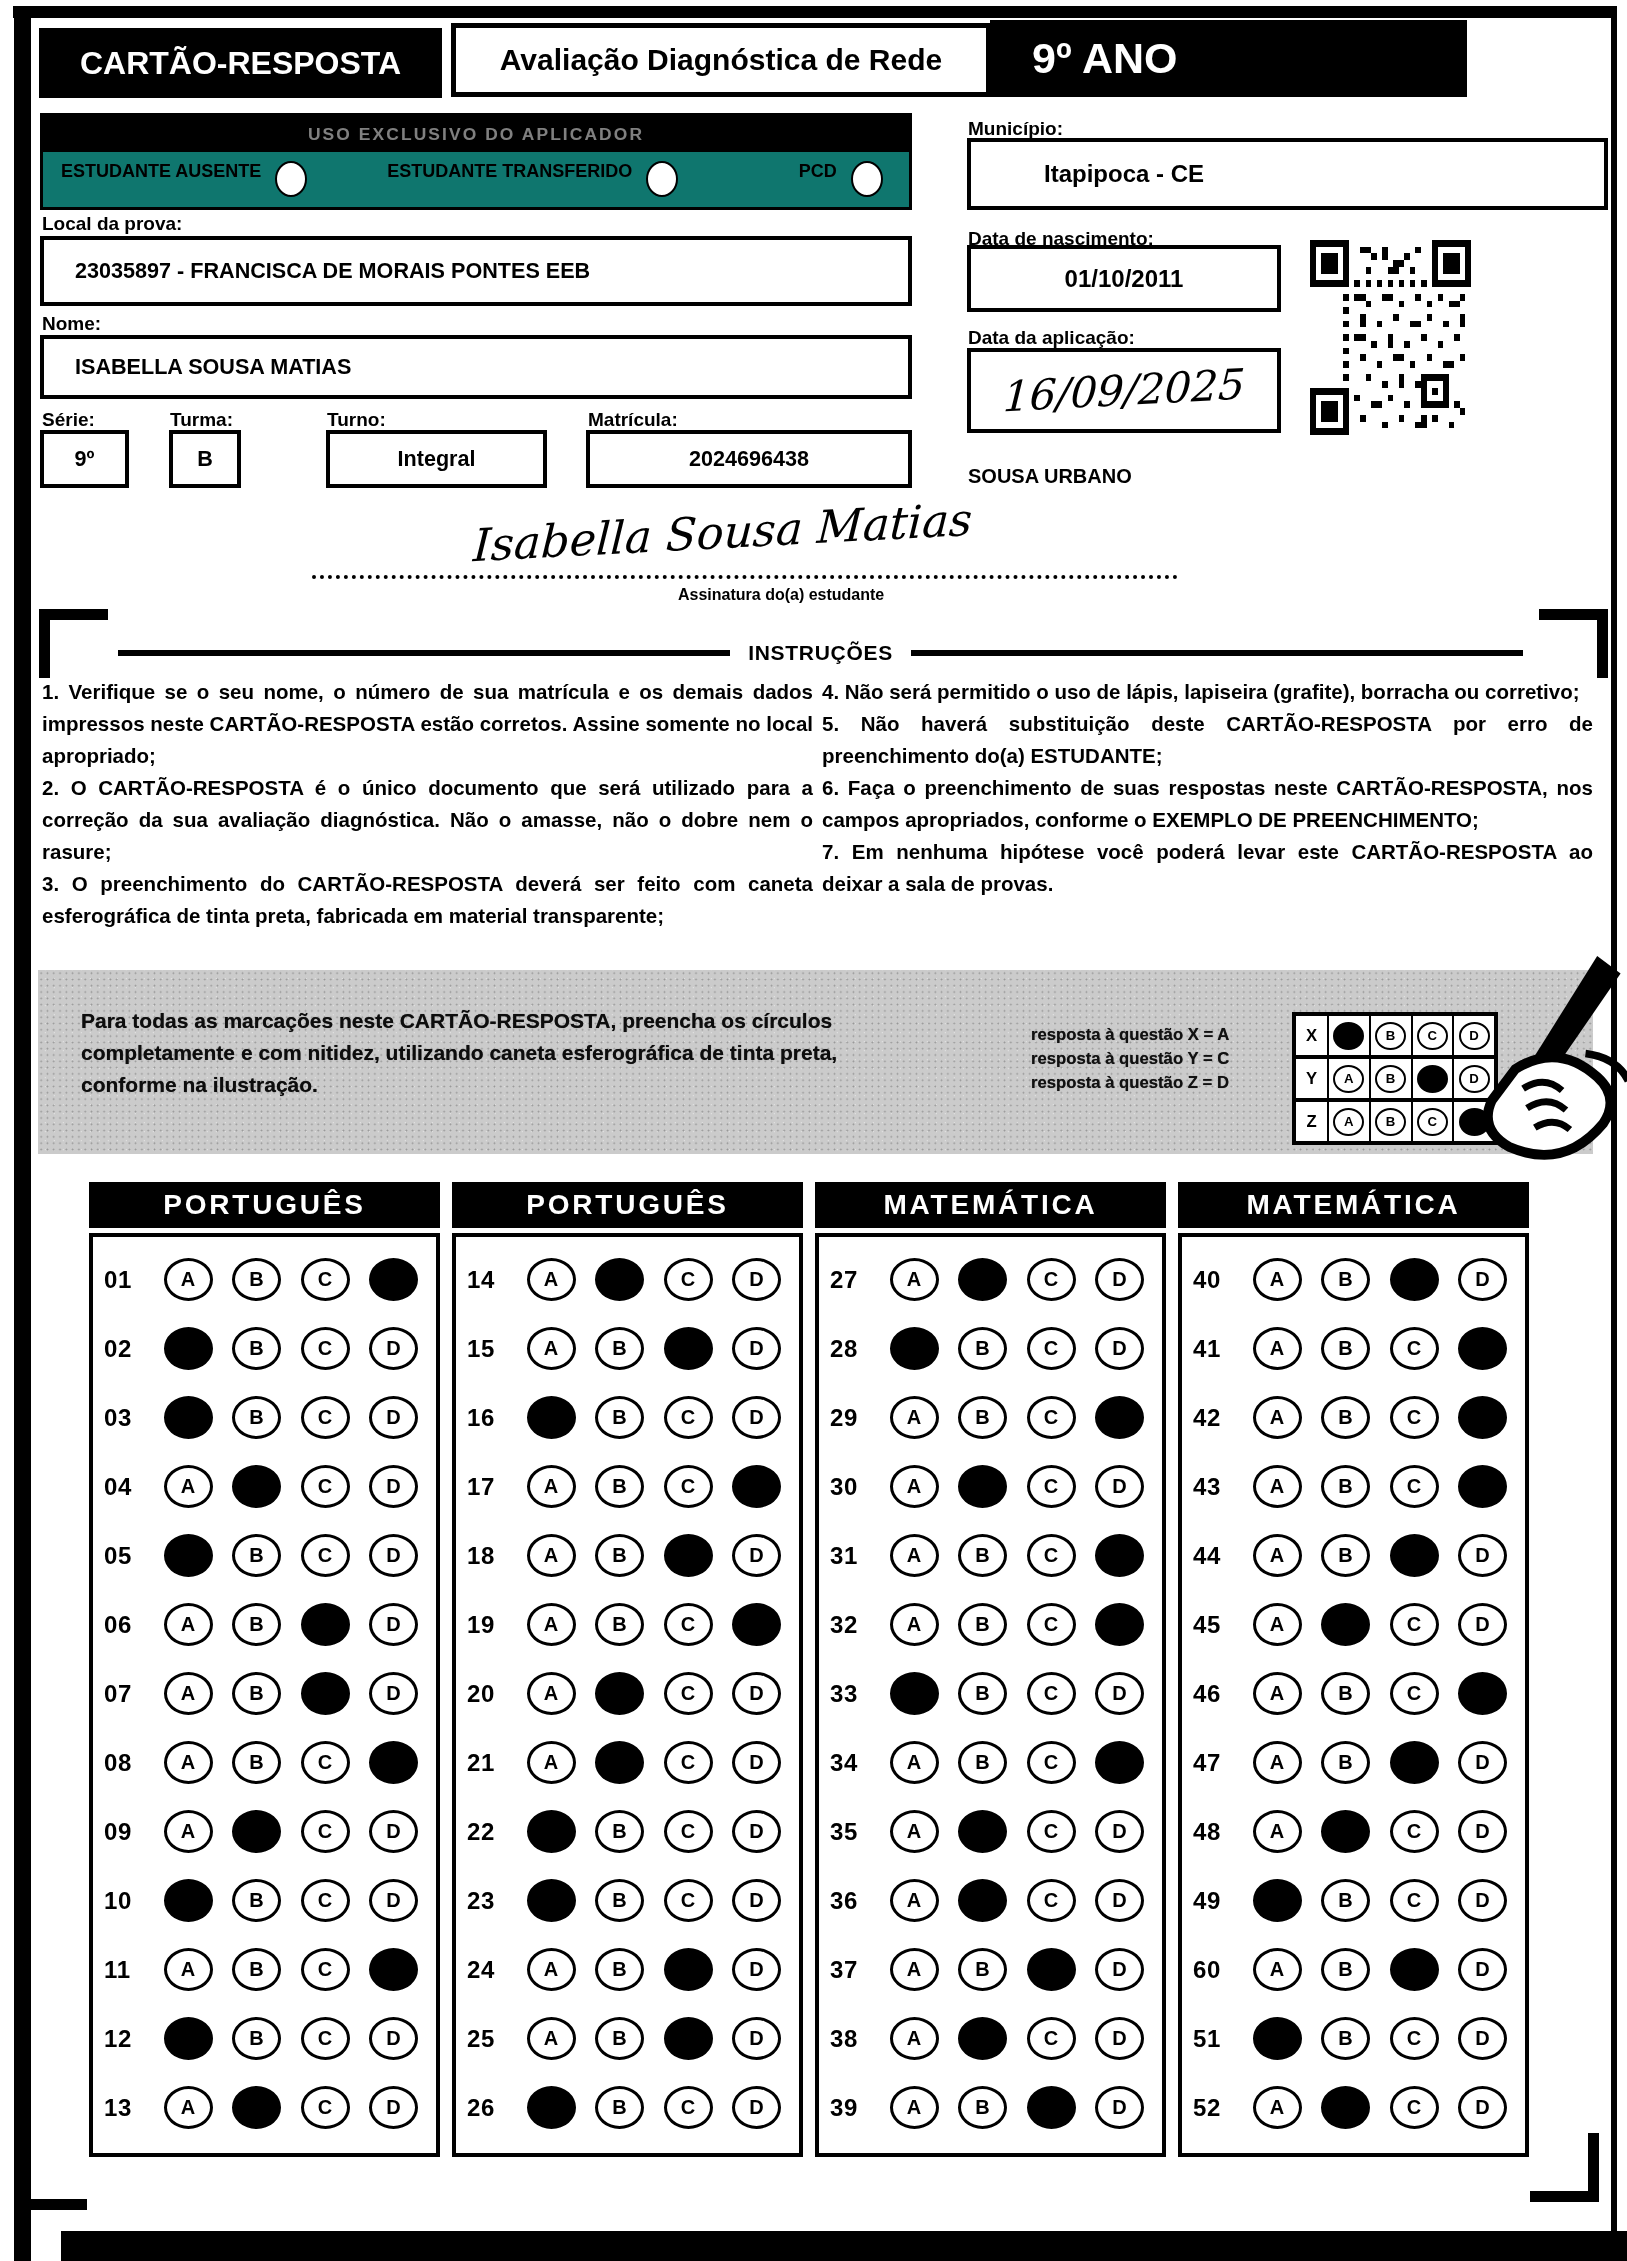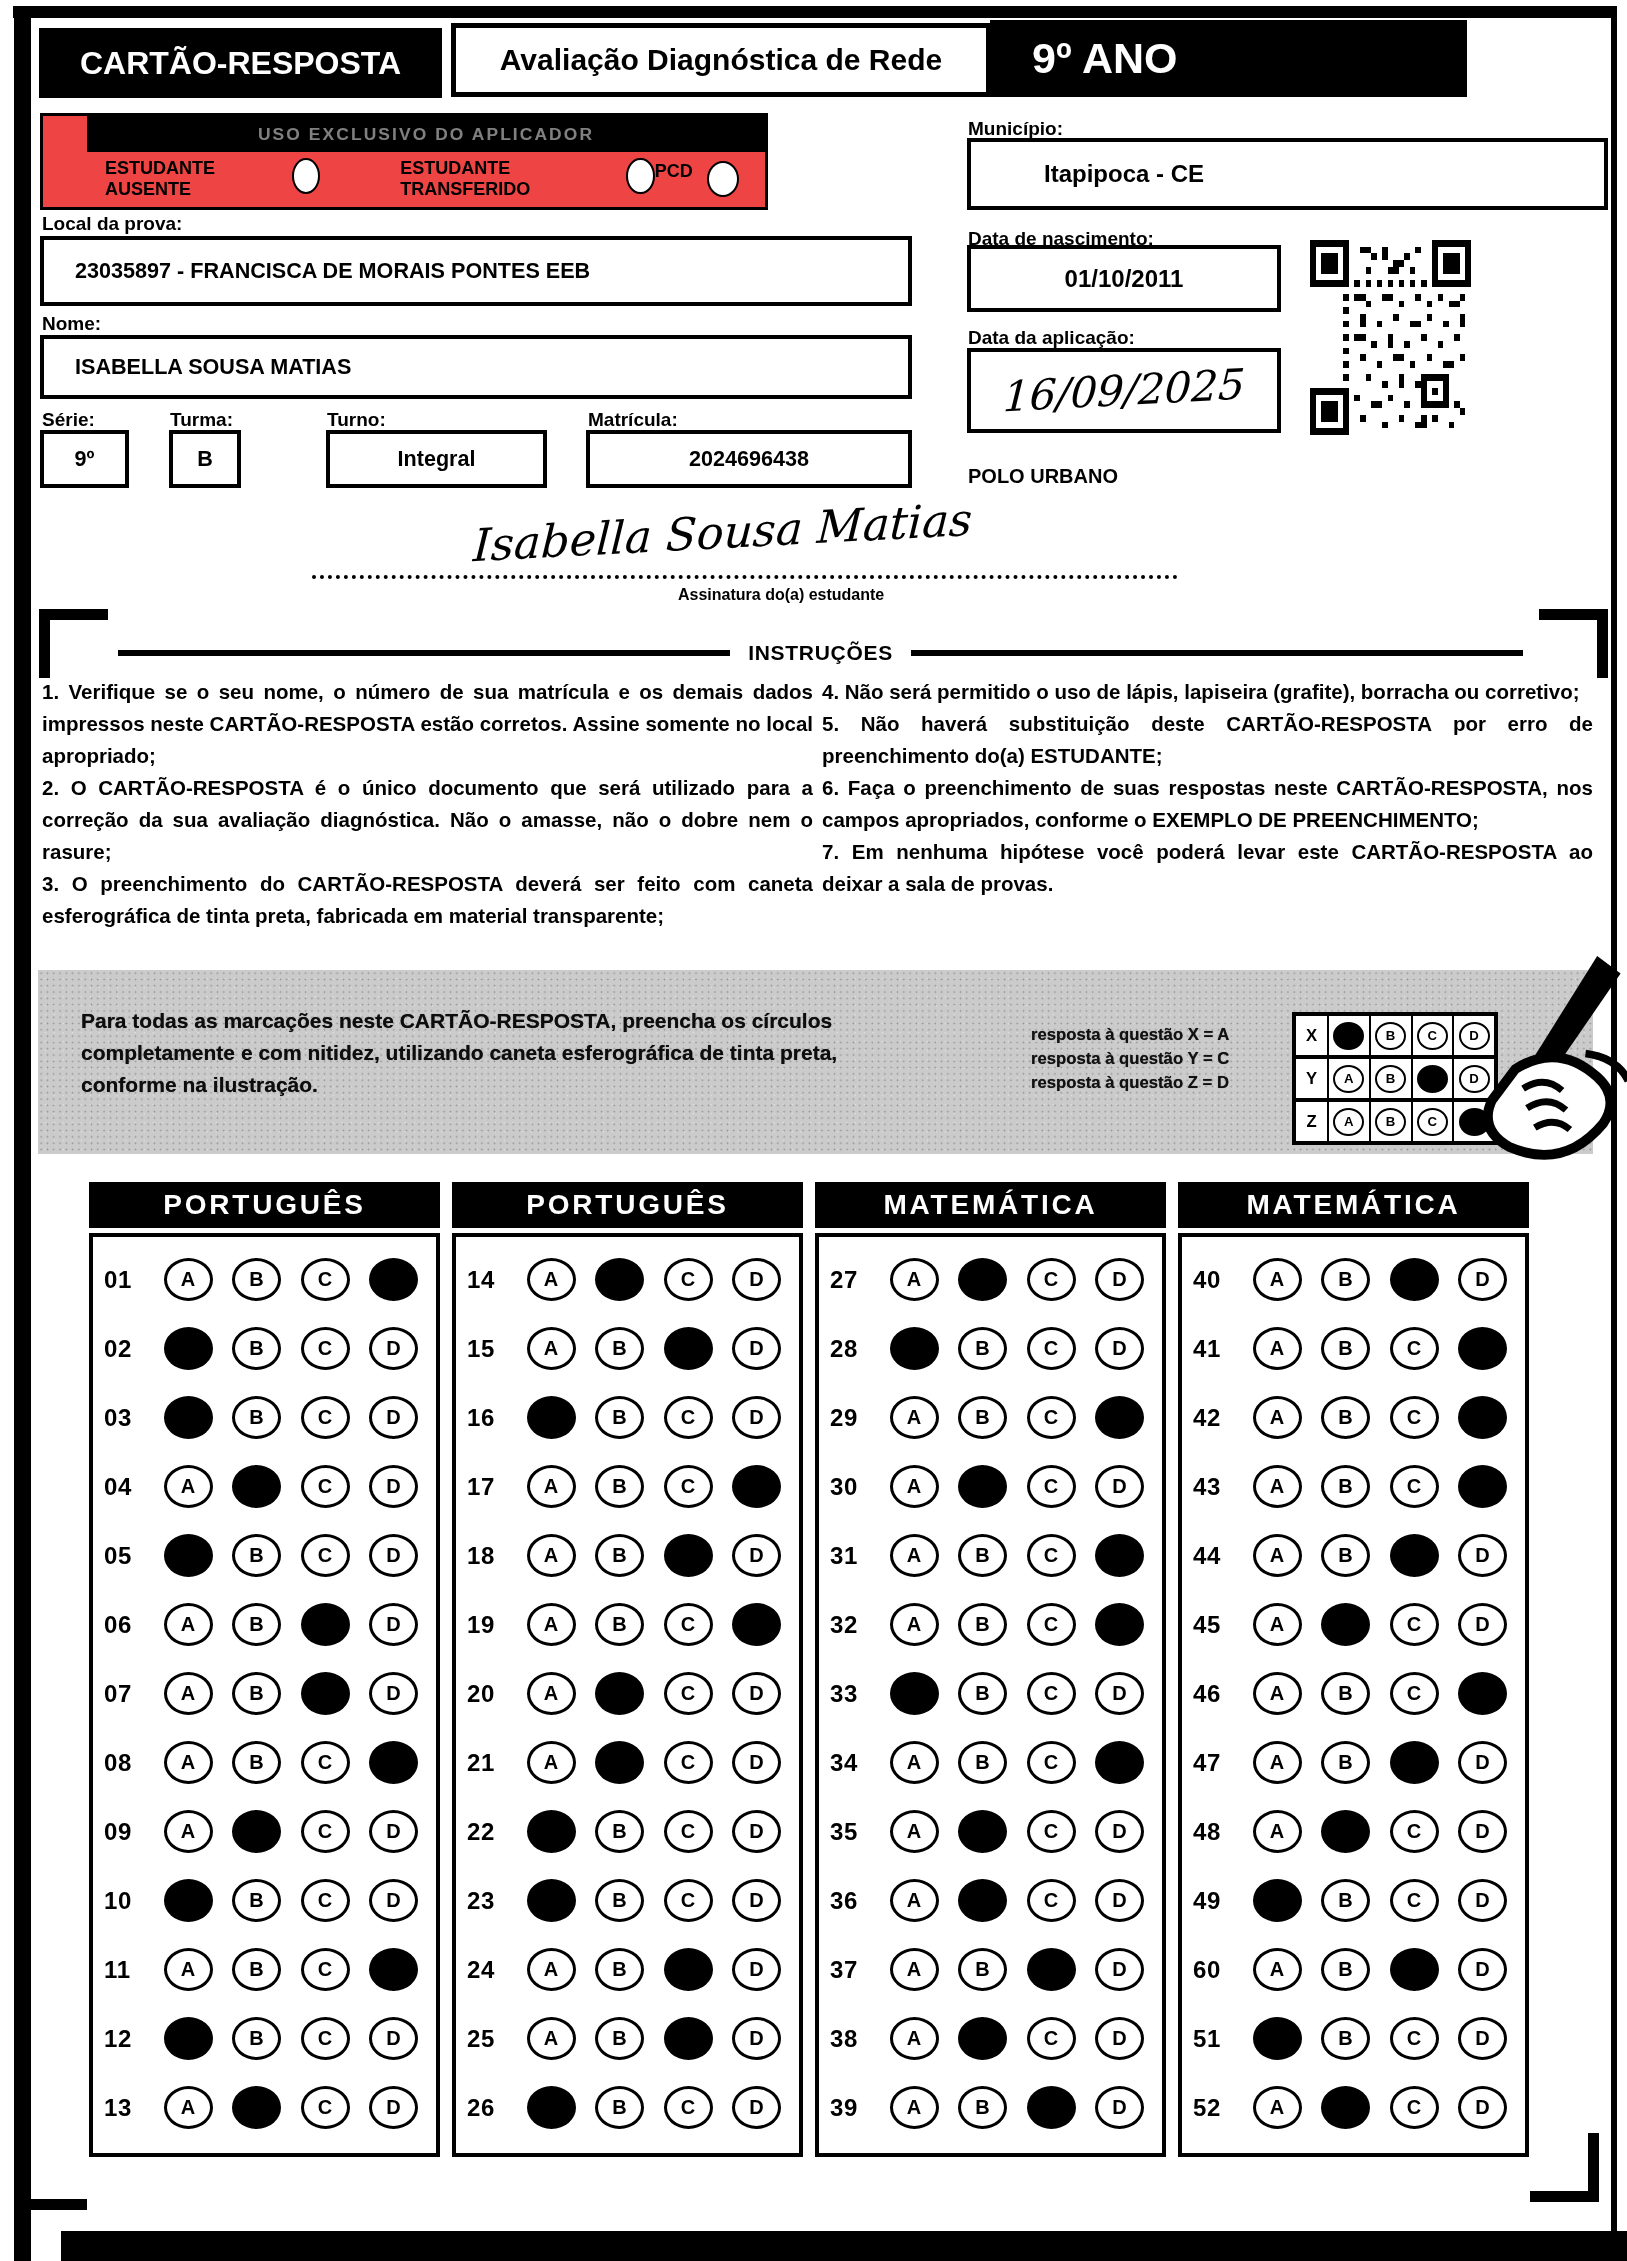--- a/index.html
+++ b/index.html
@@ -11,21 +11,21 @@
   .border-left{position:absolute;left:14px;top:5.6px;width:16.7px;height:2256px;background:#000;}
   .border-right{position:absolute;left:1611px;top:5.6px;width:5.6px;height:2226px;background:#000;}
   .bottom-bar{position:absolute;left:61px;top:2231px;width:1566px;height:30px;background:#000;}
 
   
   .hdr-card{position:absolute;left:39px;top:28px;width:403px;height:70px;background:#000;color:#fff;display:flex;align-items:center;justify-content:center;font-size:32px;font-weight:bold;}
   .hdr-exam{position:absolute;left:451px;top:23px;width:540px;height:74px;background:#fff;border:5.6px solid #000;box-sizing:border-box;display:flex;align-items:center;justify-content:center;font-size:30px;font-weight:bold;}
   .hdr-grade{position:absolute;left:990px;top:19.5px;width:477px;height:77px;background:#000;color:#fff;display:flex;align-items:center;font-size:43px;font-weight:bold;padding-left:42px;box-sizing:border-box;}
 
   
-  .official{position:absolute;left:40px;top:113px;width:728px;height:97px;border:3.5px solid #000;box-sizing:border-box;background:#ef4444;padding-left:44px;}
+  .official{position:absolute;left:40px;top:113px;width:872px;height:97px;border:3.5px solid #000;box-sizing:border-box;background:#0f766e;}
   .official-bar{height:36px;background:#000;color:rgba(255,255,255,.5);display:flex;align-items:center;justify-content:center;font-size:17.4px;font-weight:bold;letter-spacing:2.1px;filter:blur(0.5px);}
   .official-row{height:54px;display:flex;align-items:center;padding:0 18px;}
   .off-item{display:flex;gap:14px;font-size:18px;font-weight:bold;}
   .off-item.second{margin-left:80px;}
   .off-item.third{margin-left:auto;margin-right:8.3px;}
   .off-circle{width:28px;height:32px;border:2.8px solid #000;border-radius:50%;background:#fff;}
 
   
   .flabel{position:absolute;font-size:19px;font-weight:bold;white-space:nowrap;}
   .fbox{position:absolute;border:4.2px solid #000;box-sizing:border-box;background:#fff;display:flex;align-items:center;font-weight:bold;font-size:21.6px;white-space:nowrap;}
@@ -140,21 +140,21 @@
   <div class="fbox bx-matric">2024696438</div>
 
   <div class="flabel lb-munic">Município:</div>
   <div class="fbox bx-munic">Itapipoca - CE</div>
   <div class="flabel lb-nasc">Data de nascimento:</div>
   <div class="fbox bx-nasc">01/10/2011</div>
   <div class="flabel lb-aplic">Data da aplicação:</div>
   <div class="fbox bx-aplic">
     <span class="handwriting">16/09/2025</span>
   </div>
-  <div class="polo">POLO URBANO</div>
+  <div class="polo">SOUSA URBANO</div>
 
   <div class="qr">
     <svg viewBox="0 0 29 29" preserveAspectRatio="none" shape-rendering="crispEdges" fill="#000">
       <rect x="0" y="0" width="7" height="7"></rect>
         <rect x="1" y="1" width="5" height="5" fill="#fff"></rect>
         <rect x="2" y="2" width="3" height="3"></rect>
       <rect x="22" y="0" width="7" height="7"></rect>
         <rect x="23" y="1" width="5" height="5" fill="#fff"></rect>
         <rect x="24" y="2" width="3" height="3"></rect>
       <rect x="0" y="22" width="7" height="7"></rect>

